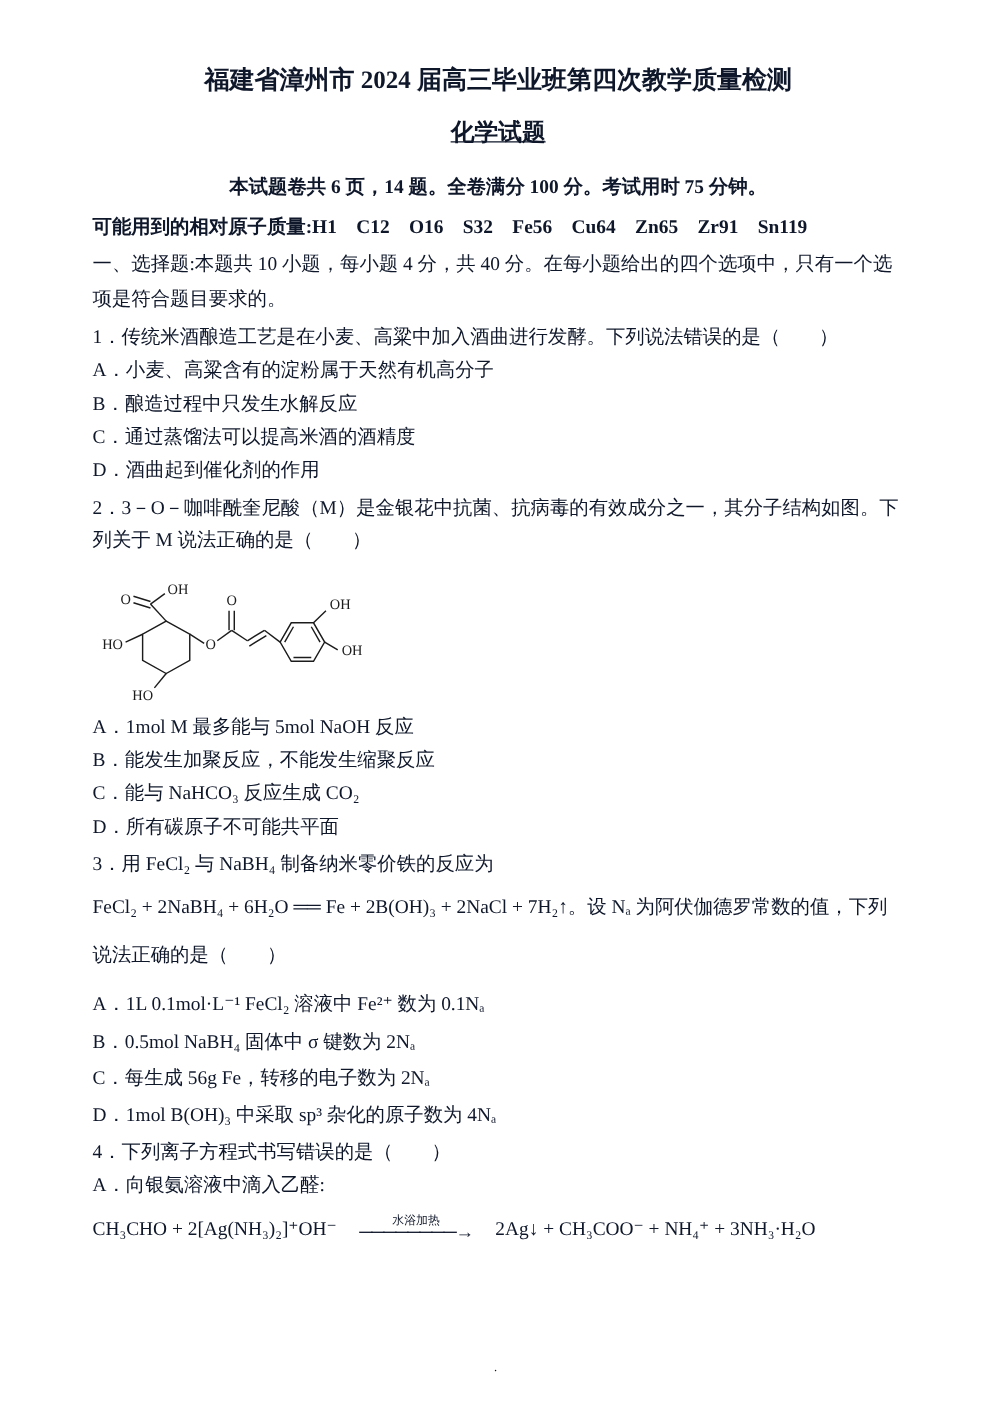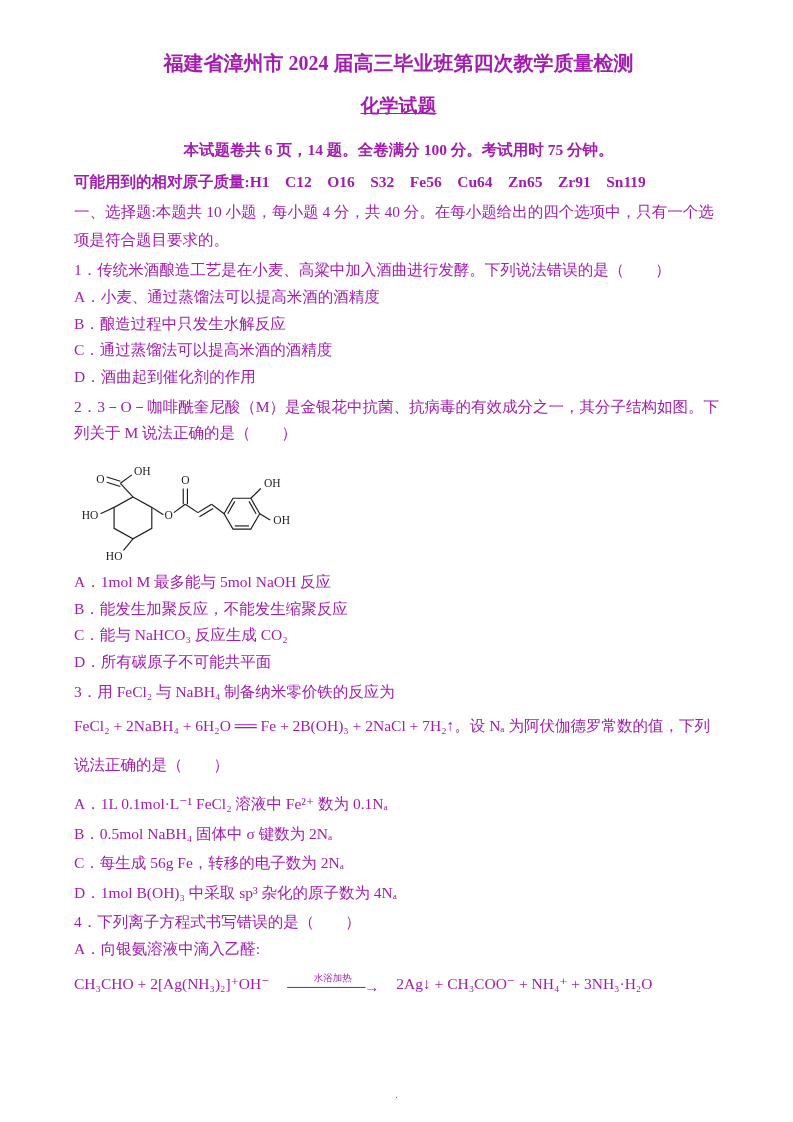--- a/index.html
+++ b/index.html
@@ -3,21 +3,21 @@
 <meta charset="utf-8">
 <style>
   html,body{margin:0;padding:0;background:#ffffff;}
   .page{
     position:relative;
     width:793px;
     min-height:1122px;
     box-sizing:border-box;
     padding:50px 70px 60px 74px;
     background:#ffffff;
-    color:#a21caf;
+    color:#0f172a;
     font-family:"Liberation Serif","DejaVu Serif",serif;
     font-size:15.5px;
   }
   .title{font-size:20px;font-weight:bold;text-align:center;margin:0 0 16px;}
   .subject{font-size:19px;font-weight:bold;text-align:center;margin:0 0 18px;text-decoration:underline;}
   .info{font-weight:bold;text-align:center;margin:16px 0 6px;line-height:1.7;}
   .atomic{font-weight:bold;margin:0 0 2px;line-height:1.7;white-space:pre-wrap;}
   .section-head{font-weight:normal;margin:0 0 4px;line-height:1.8;}
   p{line-height:1.72;}
   .question{margin:0 0 3px;}
@@ -43,21 +43,21 @@
 <div class="page">
 
   <h1 class="title">福建省漳州市 2024 届高三毕业班第四次教学质量检测</h1>
   <h2 class="subject">化学试题</h2>
   <p class="info">本试题卷共 6 页，14 题。全卷满分 100 分。考试用时 75 分钟。</p>
   <p class="atomic">可能用到的相对原子质量:H1　C12　O16　S32　Fe56　Cu64　Zn65　Zr91　Sn119</p>
   <p class="section-head">一、选择题:本题共 10 小题，每小题 4 分，共 40 分。在每小题给出的四个选项中，只有一个选项是符合题目要求的。</p>
 
   <section class="question">
     <p class="stem">1．传统米酒酿造工艺是在小麦、高粱中加入酒曲进行发酵。下列说法错误的是（　　）</p>
-    <p class="opt">A．小麦、通过蒸馏法可以提高米酒的酒精度</p>
+    <p class="opt">A．小麦、高粱含有的淀粉属于天然有机高分子</p>
     <p class="opt">B．酿造过程中只发生水解反应</p>
     <p class="opt">C．通过蒸馏法可以提高米酒的酒精度</p>
     <p class="opt">D．酒曲起到催化剂的作用</p>
   </section>
 
   <section class="question">
     <p class="stem">2．3－O－咖啡酰奎尼酸（M）是金银花中抗菌、抗病毒的有效成分之一，其分子结构如图。下列关于 M 说法正确的是（　　）</p>
 
     <svg class="molecule" width="252" height="110" viewBox="0 0 240 105" aria-hidden="true">
       <g>

